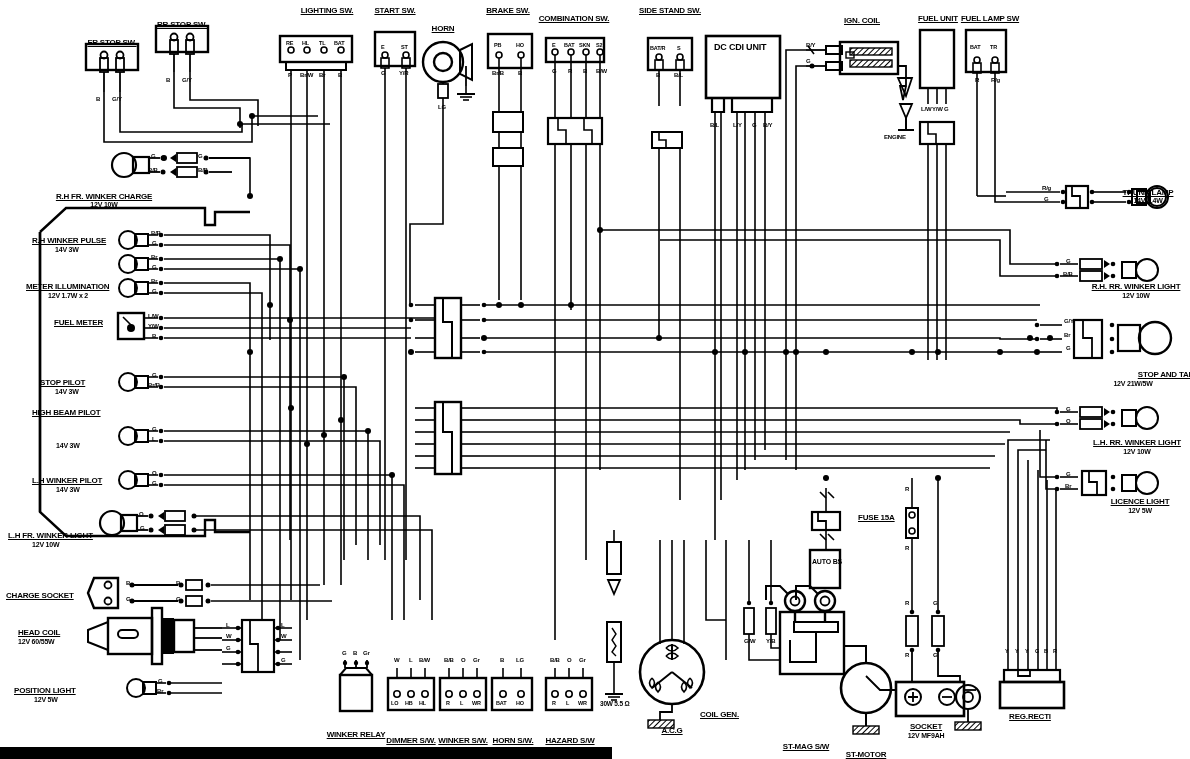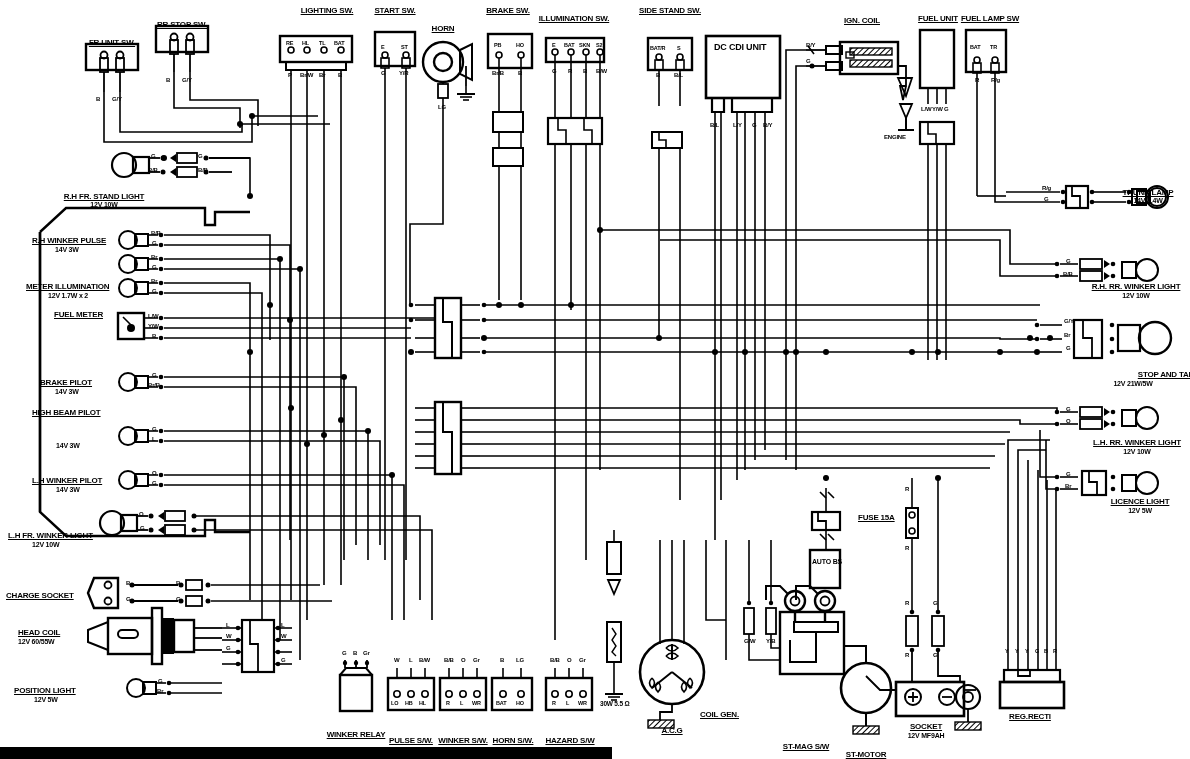--- a/index.html
+++ b/index.html
@@ -680,21 +680,21 @@
         <circle cx="250" cy="196" r="3"></circle>
     <circle cx="280" cy="259" r="3"></circle>
         <circle cx="300" cy="269" r="3"></circle>
     <circle cx="324" cy="435" r="3"></circle>
         <circle cx="341" cy="420" r="3"></circle>
     <circle cx="291" cy="408" r="3"></circle>
         <circle cx="307" cy="444" r="3"></circle>
   </g>
 </svg>
 
-<div class="lbl comp-title ctr" style="left:112px;top:38px">FR.UNIT SW.</div>
+<div class="lbl comp-title ctr" style="left:112px;top:38px">FR.STOP SW.</div>
 <div class="lbl wire-lbl" style="left:96px;top:96px">B</div>
 <div class="lbl wire-lbl" style="left:112px;top:96px">G/Y</div>
 
 <div class="lbl comp-title ctr" style="left:182px;top:20px">RR.STOP SW.</div>
 <div class="lbl wire-lbl" style="left:166px;top:77px">B</div>
 <div class="lbl wire-lbl" style="left:182px;top:77px">G/Y</div>
 
 <div class="lbl comp-title ctr" style="left:327px;top:6px">LIGHTING SW.</div>
 <div class="lbl pin-lbl" style="left:286px;top:40px">RE</div>
 <div class="lbl pin-lbl" style="left:302px;top:40px">HL</div>
@@ -713,21 +713,21 @@
 
 <div class="lbl comp-title ctr" style="left:443px;top:24px">HORN</div>
 <div class="lbl wire-lbl" style="left:438px;top:104px">LG</div>
 
 <div class="lbl comp-title ctr" style="left:508px;top:6px">BRAKE SW.</div>
 <div class="lbl pin-lbl" style="left:494px;top:42px">PB</div>
 <div class="lbl pin-lbl" style="left:516px;top:42px">HO</div>
 <div class="lbl wire-lbl" style="left:492px;top:70px">Br/B</div>
 <div class="lbl wire-lbl" style="left:518px;top:70px">B</div>
 
-<div class="lbl comp-title ctr" style="left:574px;top:14px">ILLUMINATION SW.</div>
+<div class="lbl comp-title ctr" style="left:574px;top:14px">COMBINATION SW.</div>
 <div class="lbl pin-lbl" style="left:552px;top:42px">E</div>
 <div class="lbl pin-lbl" style="left:564px;top:42px">BAT</div>
 <div class="lbl pin-lbl" style="left:579px;top:42px">SKN</div>
 <div class="lbl pin-lbl" style="left:596px;top:42px">S2</div>
 <div class="lbl wire-lbl" style="left:552px;top:68px">G</div>
 <div class="lbl wire-lbl" style="left:568px;top:68px">R</div>
 <div class="lbl wire-lbl" style="left:583px;top:68px">B</div>
 <div class="lbl wire-lbl" style="left:596px;top:68px">B/W</div>
 
 <div class="lbl comp-title ctr" style="left:670px;top:6px">SIDE STAND SW.</div>
@@ -751,45 +751,45 @@
 <div class="lbl wire-lbl" style="left:921px;top:106px">L/W</div>
 <div class="lbl wire-lbl" style="left:932px;top:106px">Y/W</div>
 <div class="lbl wire-lbl" style="left:944px;top:106px">G</div>
 
 <div class="lbl comp-title ctr" style="left:990px;top:14px">FUEL LAMP SW</div>
 <div class="lbl pin-lbl" style="left:970px;top:44px">BAT</div>
 <div class="lbl pin-lbl" style="left:990px;top:44px">TR</div>
 <div class="lbl wire-lbl" style="left:975px;top:77px">R</div>
 <div class="lbl wire-lbl" style="left:991px;top:77px">R/g</div>
 
-<div class="lbl comp-title ctr" style="left:104px;top:192px">R.H FR. STAND LIGHT</div>
+<div class="lbl comp-title ctr" style="left:104px;top:192px">R.H FR. WINKER CHARGE</div>
 <div class="lbl comp-sub ctr" style="left:104px;top:201px">12V 10W</div>
 <div class="lbl wire-lbl" style="left:151px;top:153px">G</div>
 <div class="lbl wire-lbl" style="left:148px;top:167px">B/B</div>
 <div class="lbl wire-lbl" style="left:198px;top:153px">G</div>
 <div class="lbl wire-lbl" style="left:198px;top:167px">B/B</div>
 
 <div class="lbl comp-title" style="left:32px;top:236px">R.H WINKER PULSE</div>
 <div class="lbl comp-sub" style="left:55px;top:246px">14V 3W</div>
 <div class="lbl wire-lbl" style="left:151px;top:230px">B/B</div>
 <div class="lbl wire-lbl" style="left:152px;top:240px">G</div>
 <div class="lbl wire-lbl" style="left:151px;top:254px">Br</div>
 <div class="lbl wire-lbl" style="left:152px;top:264px">G</div>
 
 <div class="lbl comp-title" style="left:26px;top:282px">METER ILLUMINATION</div>
 <div class="lbl comp-sub" style="left:48px;top:292px">12V 1.7W x 2</div>
 <div class="lbl wire-lbl" style="left:151px;top:278px">Br</div>
 <div class="lbl wire-lbl" style="left:152px;top:288px">G</div>
 
-<div class="lbl comp-title" style="left:54px;top:310px">FUEL METER</div>
+<div class="lbl comp-title" style="left:54px;top:318px">FUEL METER</div>
 <div class="lbl wire-lbl" style="left:148px;top:313px">L/W</div>
 <div class="lbl wire-lbl" style="left:148px;top:323px">Y/W</div>
 <div class="lbl wire-lbl" style="left:152px;top:333px">B</div>
 
-<div class="lbl comp-title" style="left:40px;top:378px">BRAKE PILOT</div>
+<div class="lbl comp-title" style="left:40px;top:378px">STOP PILOT</div>
 <div class="lbl comp-sub" style="left:55px;top:388px">14V 3W</div>
 <div class="lbl wire-lbl" style="left:152px;top:372px">G</div>
 <div class="lbl wire-lbl" style="left:148px;top:382px">Br/B</div>
 
 <div class="lbl comp-title" style="left:32px;top:408px">HIGH BEAM PILOT</div>
 <div class="lbl comp-sub" style="left:56px;top:442px">14V 3W</div>
 <div class="lbl wire-lbl" style="left:152px;top:426px">G</div>
 <div class="lbl wire-lbl" style="left:152px;top:436px">L</div>
 
 <div class="lbl comp-title" style="left:32px;top:476px">L.H WINKER PILOT</div>
@@ -846,21 +846,21 @@
 <div class="lbl comp-title ctr" style="left:1140px;top:497px">LICENCE LIGHT</div>
 <div class="lbl comp-sub ctr" style="left:1140px;top:507px">12V 5W</div>
 <div class="lbl wire-lbl" style="left:1066px;top:471px">G</div>
 <div class="lbl wire-lbl" style="left:1065px;top:483px">Br</div>
 
 <div class="lbl comp-title ctr" style="left:356px;top:730px">WINKER RELAY</div>
 <div class="lbl wire-lbl" style="left:342px;top:650px">G</div>
 <div class="lbl wire-lbl" style="left:353px;top:650px">B</div>
 <div class="lbl wire-lbl" style="left:363px;top:650px">Gr</div>
 
-<div class="lbl comp-title ctr" style="left:411px;top:736px">PULSE S/W.</div>
+<div class="lbl comp-title ctr" style="left:411px;top:736px">DIMMER S/W.</div>
 <div class="lbl pin-lbl" style="left:391px;top:700px">LO</div>
 <div class="lbl pin-lbl" style="left:405px;top:700px">HB</div>
 <div class="lbl pin-lbl" style="left:419px;top:700px">HL</div>
 <div class="lbl wire-lbl" style="left:394px;top:657px">W</div>
 <div class="lbl wire-lbl" style="left:409px;top:657px">L</div>
 <div class="lbl wire-lbl" style="left:419px;top:657px">B/W</div>
 
 <div class="lbl comp-title ctr" style="left:463px;top:736px">WINKER S/W.</div>
 <div class="lbl pin-lbl" style="left:446px;top:700px">R</div>
 <div class="lbl pin-lbl" style="left:460px;top:700px">L</div>

